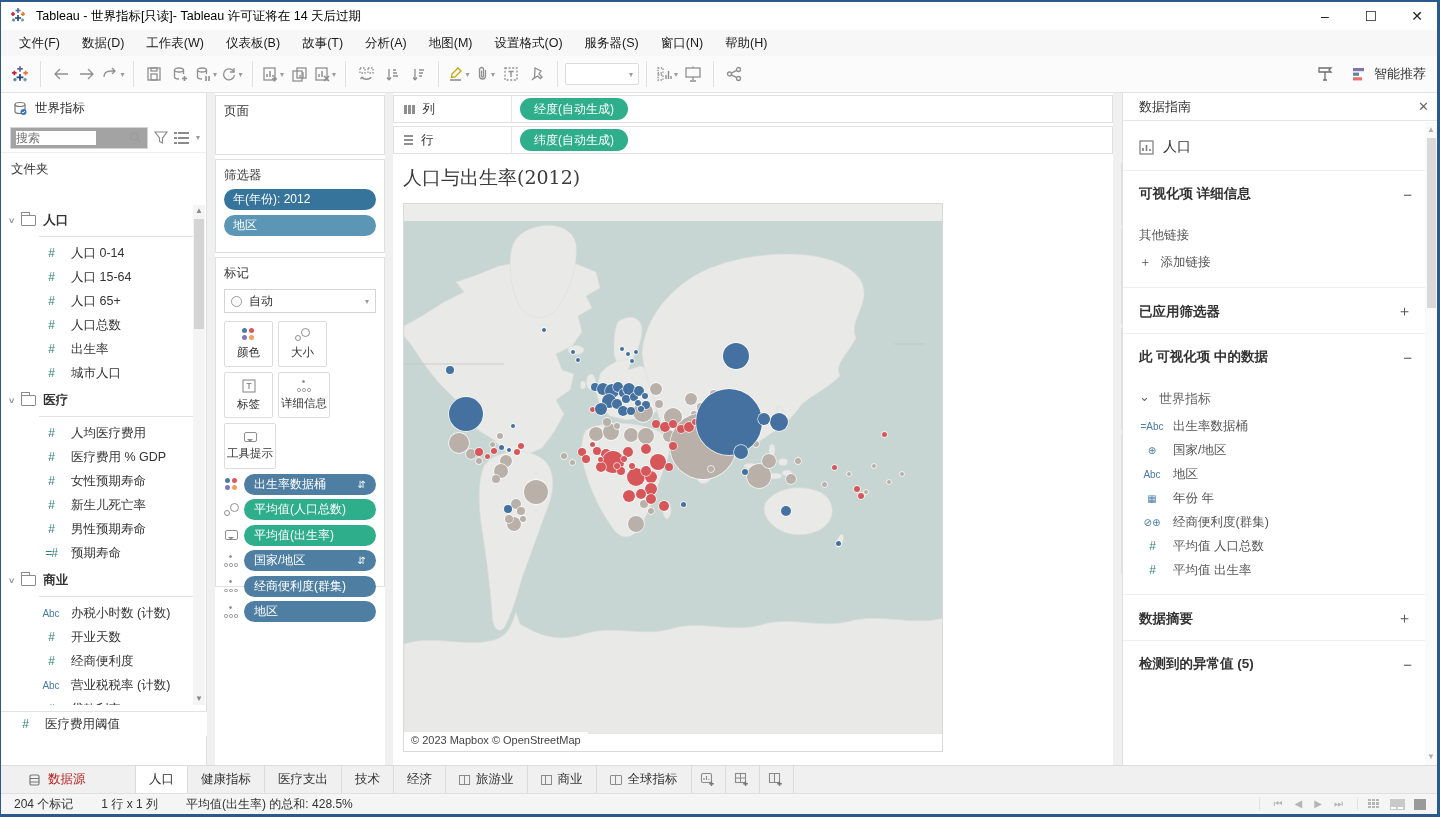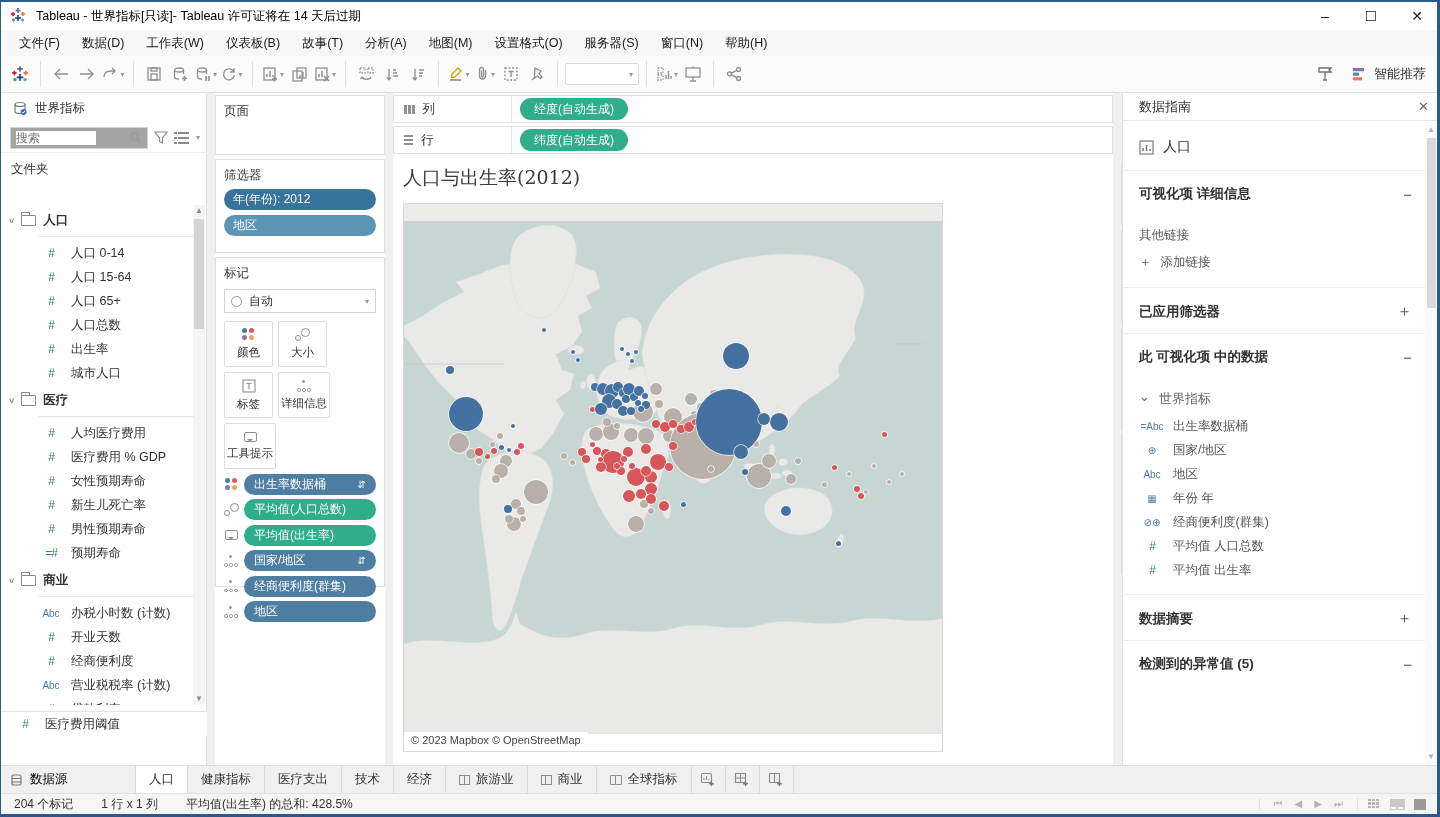--- a/index.html
+++ b/index.html
@@ -141,21 +141,21 @@
   .dg-addlink { display:flex; align-items:center; gap:9px; padding:10px 16px 16px 16px; color:#555; font-size:12.5px; }
   .dg-datasource { display:flex; align-items:center; gap:9px; padding:12px 16px 6px 16px; font-size:13px; color:#666; }
   .dg-field { display:flex; align-items:center; gap:8px; padding:3.5px 16px; font-size:12.5px; color:#555; }
   .dg-fi { width:26px; flex:0 0 26px; text-align:center; }
   .dg-outlier { display:flex; gap:9px; padding:12px 16px 0 16px; font-size:12.5px; color:#555; line-height:1.45; }
   .dg-scroll { position:absolute; right:1px; top:29px; width:13px; height:643px; background:#fafafa; }
   .dg-scroll .thumb { position:absolute; left:2px; top:16px; width:9px; height:170px; background:#d9d9d9; }
 
   
   .tabbar { position:absolute; left:0; top:765px; width:1440px; height:28px; background:#f0f0f0; border-top:1px solid #dcdcdc; display:flex; align-items:stretch; }
-  .tab-ds { width:136px; display:flex; align-items:center; gap:7px; padding-left:10px; color:#000000; font-size:12.5px; border-right:1px solid #dadada; }
+  .tab-ds { width:136px; display:flex; align-items:center; gap:7px; padding-left:28px; color:#b91c1c; font-size:12.5px; border-right:1px solid #dadada; }
   .sheet-tab { display:flex; align-items:center; gap:6px; padding:0 13px; font-size:12.5px; color:#333; border-right:1px solid #dadada; background:#f0f0f0; }
   .sheet-tab.active { background:#fff; }
   .tab-new { width:34px; display:flex; align-items:center; justify-content:center; border-right:1px solid #dadada; color:#777; }
   .dash-ic { width:11px; height:10px; border:1.2px solid #8a8a8a; display:grid; grid-template-columns:1fr 1fr; }
   .dash-ic i:first-child { border-right:1px solid #8a8a8a; }
   .story-ic { width:12px; height:10px; border:1.2px solid #8a8a8a; border-radius:1px; position:relative; }
   .story-ic:before { content:""; position:absolute; left:4.5px; top:0; width:1px; height:100%; background:#8a8a8a; }
 
   
   .statusbar { position:absolute; left:0; top:793px; width:1440px; height:21px; background:#f5f5f5; border-top:1px solid #e0e0e0; display:flex; align-items:center; font-size:12px; color:#333; }

